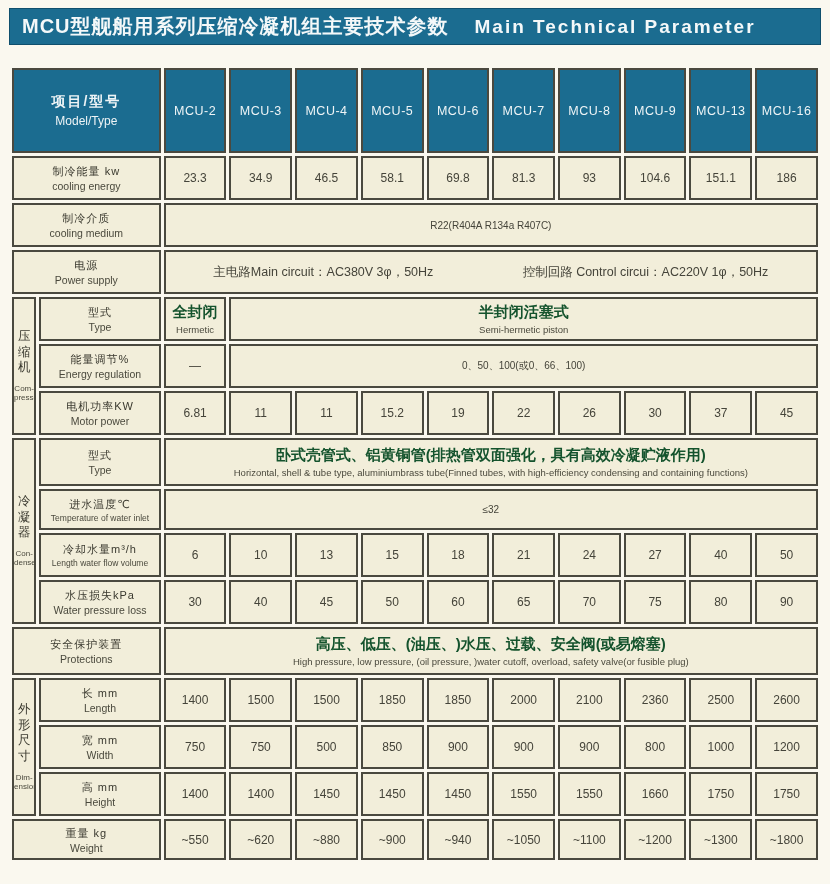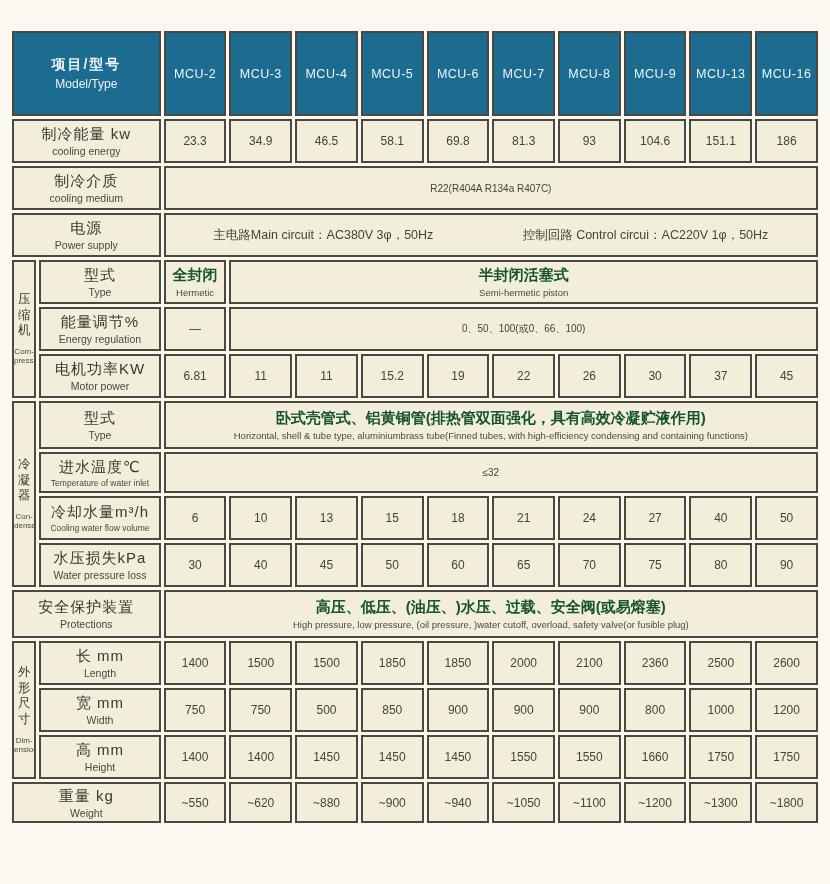--- a/index.html
+++ b/index.html
@@ -63,21 +63,21 @@
 
   th.hd, td.hd {
     background: #1b6c90;
     color: #eef4f6;
     font-weight: normal;
   }
   .hd .zh { font-size: 14px; font-weight: bold; letter-spacing: 2px; }
   .hd .en { font-size: 12px; margin-top: 3px; }
   .model { font-size: 12.5px; letter-spacing: 0.5px; margin-top: 30px; }
 
-  .lbl .zh { font-size: 15px; color: #3a392f; letter-spacing: 1px; }
+  .lbl .zh { font-size: 11px; color: #3a392f; letter-spacing: 1px; }
   .lbl .en { font-size: 10.5px; color: #4a493d; margin-top: 1px; }
   .lbl .en.xs { font-size: 8.5px; }
 
   td.val { font-size: 12px; color: #45443a; }
 
   td.span-val { font-size: 10px; }
   .two-line .zh { font-size: 15px; color: #14532d; font-weight: bold; }
   .two-line .en { font-size: 9.5px; color: #4a493d; margin-top: 2px; white-space: nowrap; }
 
   td.group-cell { padding: 2px 0; }
@@ -97,20 +97,24 @@
   }
 
   .power-cell { display: flex; justify-content: space-around; align-items: center; }
   .power-cell span { font-size: 12.5px; white-space: nowrap; }
 </style>
 </head>
 <body>
 
 <div class="page">
 
+  <div class="title-bar">
+    <span class="title-zh">MCU型舰船用系列压缩冷凝机组主要技术参数</span>
+    <span class="title-en">Main Technical Parameter</span>
+  </div>
 
   <table class="spec">
     <colgroup>
       <col class="c-group">
         <col class="c-label">
       <col class="c-val">
         <col class="c-val">
         <col class="c-val">
         <col class="c-val">
         <col class="c-val">
@@ -247,21 +251,21 @@
       <td class="lbl">
         <div class="zh">进水温度℃</div>
         <div class="en xs">Temperature of water inlet</div>
       </td>
       <td class="span-val" colspan="10">≤32</td>
     </tr>
 
     <tr>
       <td class="lbl">
         <div class="zh">冷却水量m³/h</div>
-        <div class="en xs">Cooling water flow volume</div>
+        <div class="en xs">Length water flow volume</div>
       </td>
       <td class="val">6</td>
       <td class="val">10</td>
       <td class="val">13</td>
       <td class="val">15</td>
       <td class="val">18</td>
       <td class="val">21</td>
       <td class="val">24</td>
       <td class="val">27</td>
       <td class="val">40</td>

